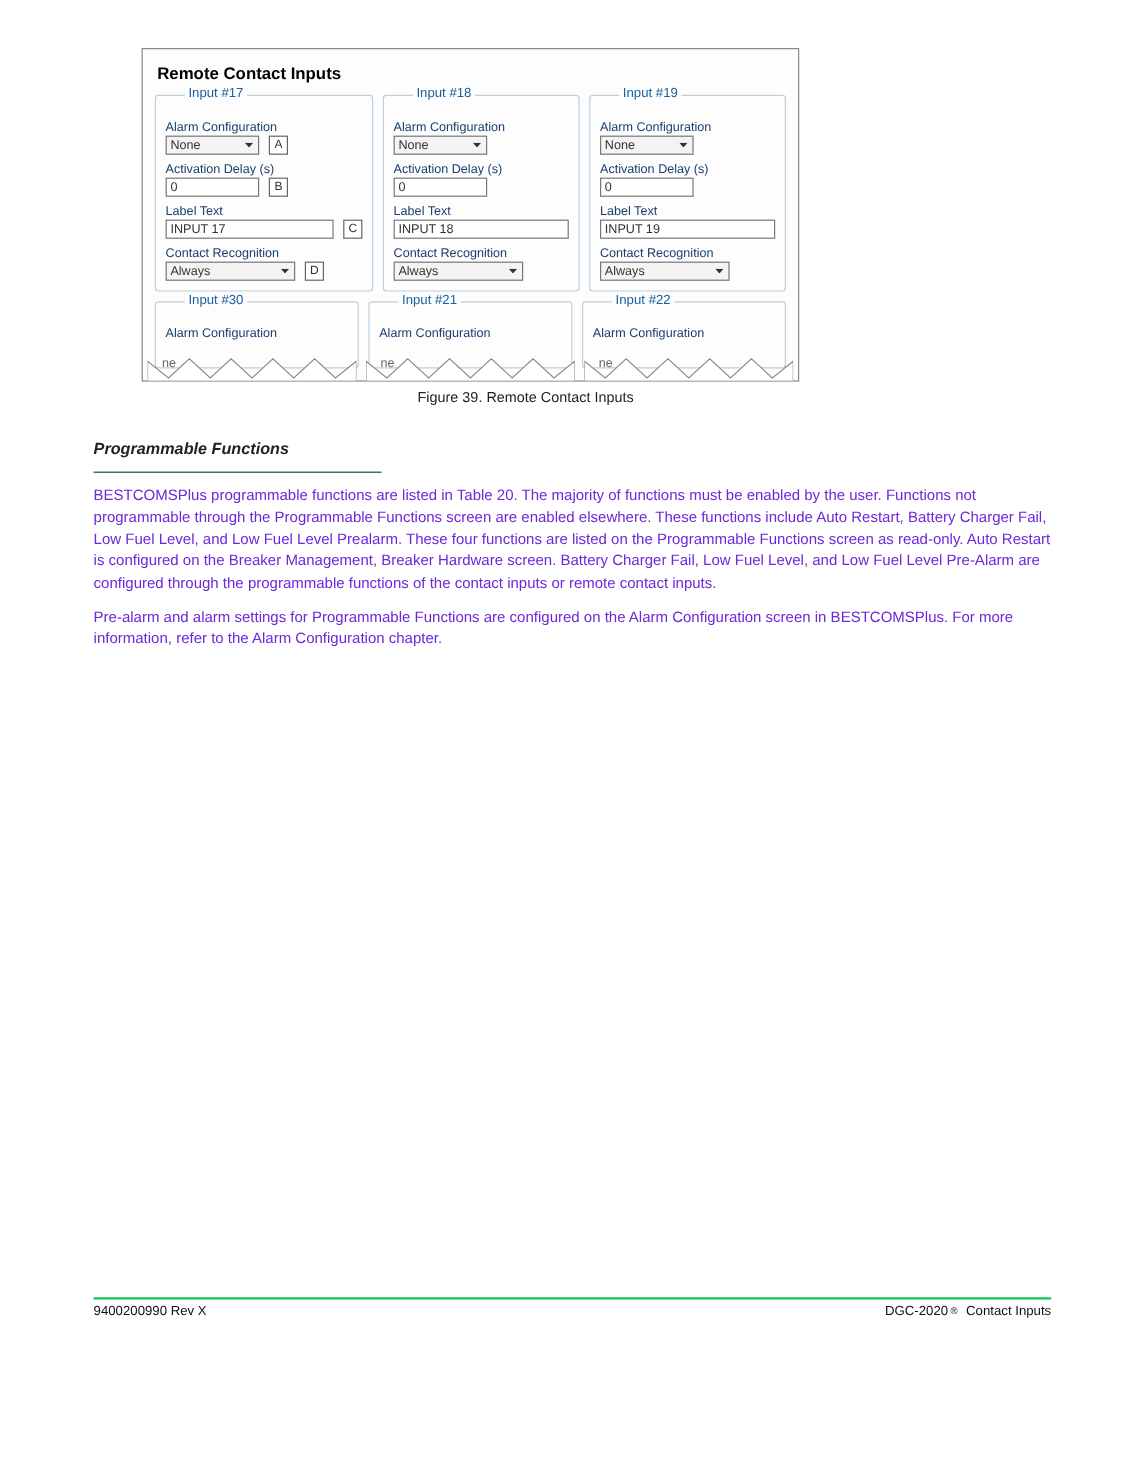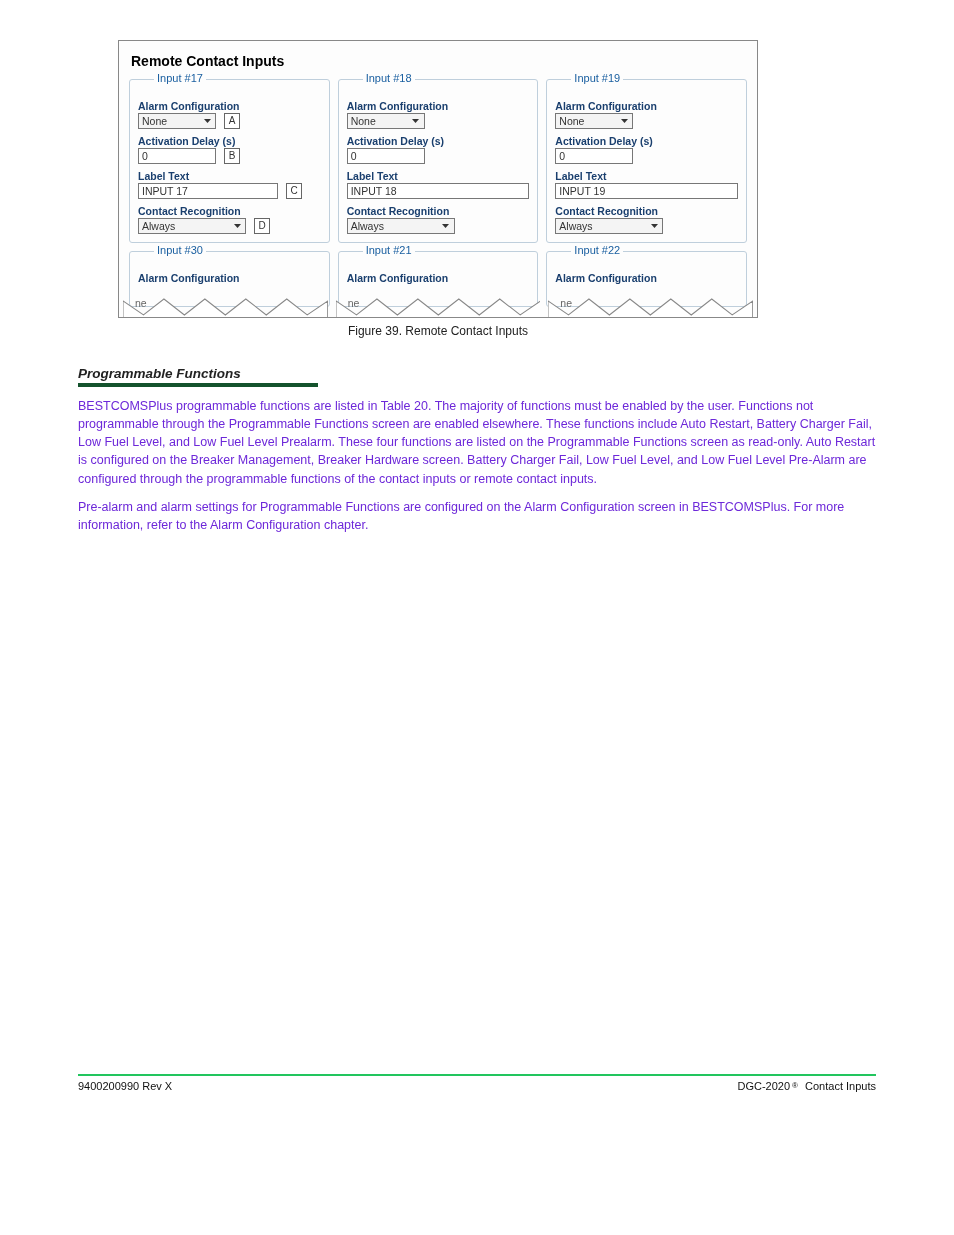--- a/index.html
+++ b/index.html
@@ -9,21 +9,21 @@
     font-family: Arial, sans-serif;
     width: 954px;
   }
   .page {
     width: 954px;
     padding: 40px 0 0 0;
     box-sizing: border-box;
   }
   .figure-wrap {
     margin: 0 0 0 118px;
-    width: 640px;
+    width: 548px;
     border: 1px solid #888;
     background: #fdfdfd;
     padding: 12px 0 0 0;
     box-sizing: border-box;
     position: relative;
     overflow: hidden;
     height: 278px;
   }
   .figure-title {
     font-size: 14px;
@@ -53,21 +53,20 @@
     background: #fdfdfd;
     padding: 0 3px;
     font-size: 11px;
     color: #1a5fa0;
   }
   .field-lbl {
     font-size: 10.5px;
     color: #1a3f6e;
     margin-top: 6px;
     display: block;
-    font-weight: bold;
   }
   .field-lbl:first-of-type { margin-top: 0; }
   .select-like, .text-like {
     display: flex;
     align-items: center;
     justify-content: space-between;
     border: 1px solid #777;
     background: #f4f4f4;
     height: 16px;
     font-size: 10.5px;
@@ -136,22 +135,22 @@
     margin-left: 118px;
   }
 
   .subhead {
     margin: 28px 0 0 78px;
     width: 240px;
     font-size: 13.5px;
     font-style: italic;
     font-weight: bold;
     color: #222;
-    border-bottom: 4px solid #14532d;
-    padding-bottom: 2px;
+    border-bottom: 1px solid #14532d;
+    padding-bottom: 12px;
   }
 
   .body-text {
     margin: 10px 78px 0 78px;
     font-size: 12.5px;
     line-height: 1.45;
     color: #6d28d9;
   }
   .body-text p { margin: 0 0 10px 0; }
 

